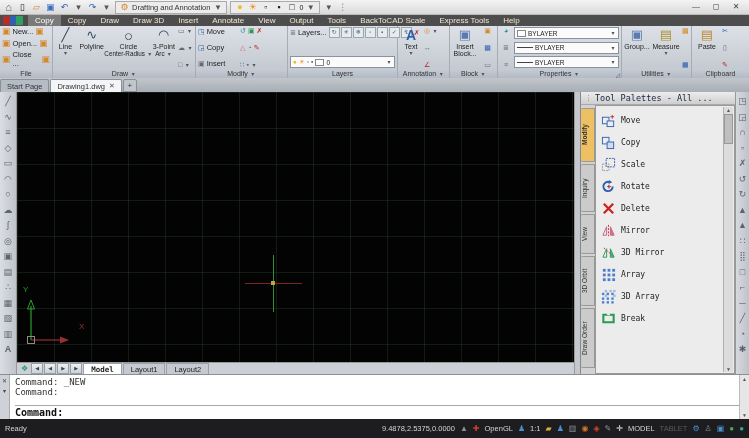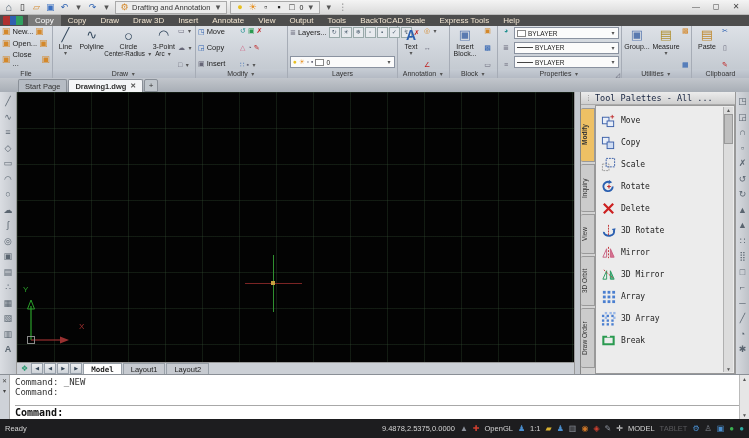--- a/index.html
+++ b/index.html
@@ -50,24 +50,24 @@
   .combo{display:flex;align-items:center;border:1px solid #8a92a0;background:#fbfbfb;height:10px;
          font-size:6.5px;padding:0 2px;gap:2px;}
   .combo .chev{margin-left:auto;}
   .swatch{width:7px;height:5px;border:1px solid #888;background:#fff;}
   .lineSample{width:16px;height:1px;background:#444;}
   .ic-A{color:#2a5fb0;font-size:14px;font-weight:bold;}
   .dialog-launcher{position:absolute;right:1px;bottom:0;font-size:6px;color:#556;}
 
   
   .doctabs{height:14px;flex:0 0 14px;background:linear-gradient(#c2c6cc,#a8aeb6);display:flex;
-           align-items:flex-end;padding-left:18px;gap:1px;}
+           align-items:flex-end;gap:1px;}
   .dtab{height:12px;display:flex;align-items:center;padding:0 6px;font-size:7.5px;border:1px solid #8a9098;
         border-bottom:none;border-radius:2px 2px 0 0;background:#b6bcc4;color:#333;gap:4px;}
-  .dtab.active{background:#f4f5f7;font-weight:bold;}
+  .dtab.active{background:#f4f5f7;font-weight:normal;}
   .dtab .x{font-size:7px;color:#555;}
   .addtab{width:12px;height:11px;border:1px solid #8a9098;background:#c0c6cc;text-align:center;
           line-height:11px;font-size:8px;color:#333;border-radius:2px 2px 0 0;}
 
   
   .main{flex:0 0 282px;height:282px;display:flex;}
   .ltoolbar{width:17px;background:linear-gradient(90deg,#dadde2,#c0c4ca);display:flex;flex-direction:column;
             align-items:center;padding-top:2px;gap:0;border-right:1px solid #999;box-sizing:border-box;}
   .ltoolbar .i,.rtoolbar .i{width:13px;height:15.5px;font-size:9px;line-height:15px;color:#5a6570;}
   .rtoolbar{width:14px;background:linear-gradient(90deg,#d6d9de,#bfc3c9);display:flex;flex-direction:column;
@@ -522,28 +522,20 @@
                 <path d="M8.5,1 l3.5,2.5 -4,1.8 Z" fill="#2a5fb0"></path>
                 <path d="M6.5,8 h4 M8.5,6 v4" stroke="#c03030" stroke-width="1.3"></path>
               </svg>
             <span>Rotate</span>
           </div>
           <div class="pal-item">
             <svg width="15" height="15" viewBox="0 0 16 16">
                 <path d="M3,3 L13,13 M13,3 L3,13" stroke="#cc2020" stroke-width="2.4"></path>
               </svg>
             <span>Delete</span>
-          </div>
-          <div class="pal-item">
-            <svg width="15" height="15" viewBox="0 0 16 16">
-                <path d="M3,9.5 a5.5,4 0 1 0 10.5,-1.5" fill="none" stroke="#2a5fb0" stroke-width="2"></path>
-                <path d="M14.5,9.5 l-3,-3 4,-0.8 Z" fill="#2a5fb0"></path>
-                <path d="M8,2 v12" stroke="#c03030" stroke-dasharray="2 1"></path>
-              </svg>
-            <span>3D Rotate</span>
           </div>
           <div class="pal-item">
             <svg width="15" height="15" viewBox="0 0 16 16">
                 <path d="M2,13 L6,4 V13 Z" fill="none" stroke="#c86080"></path>
                 <path d="M14,13 L10,4 V13 Z" fill="#d87090" stroke="#c86080"></path>
                 <path d="M8,2 v12" stroke="#c03030" stroke-dasharray="2 1.5"></path>
               </svg>
             <span>Mirror</span>
           </div>
           <div class="pal-item">

